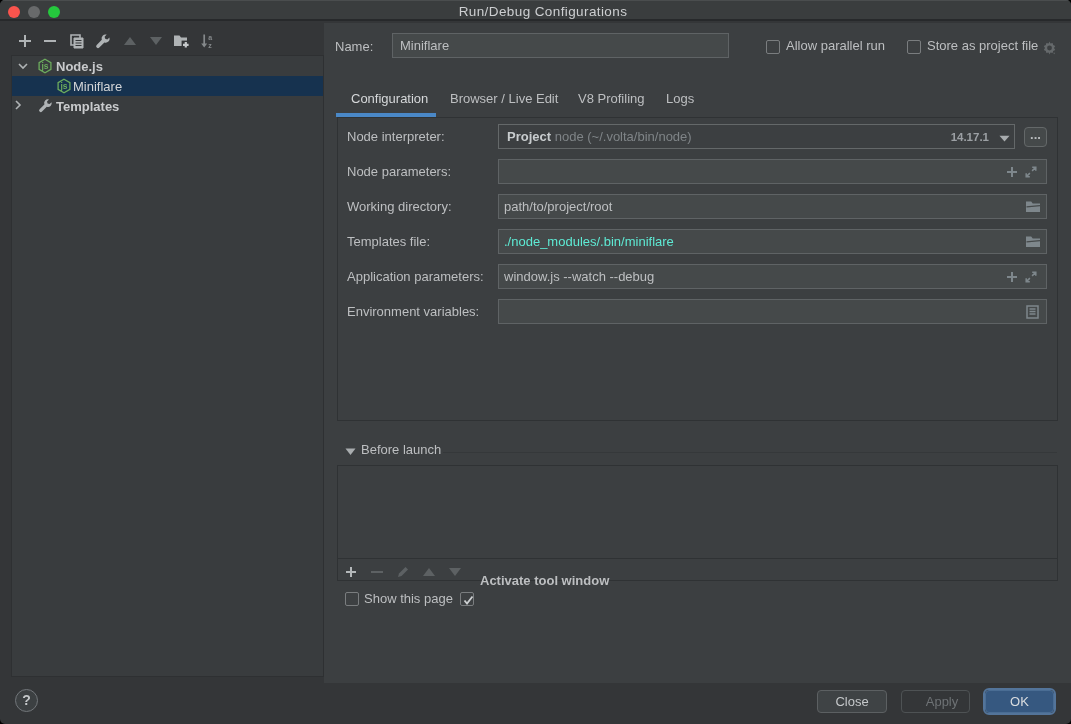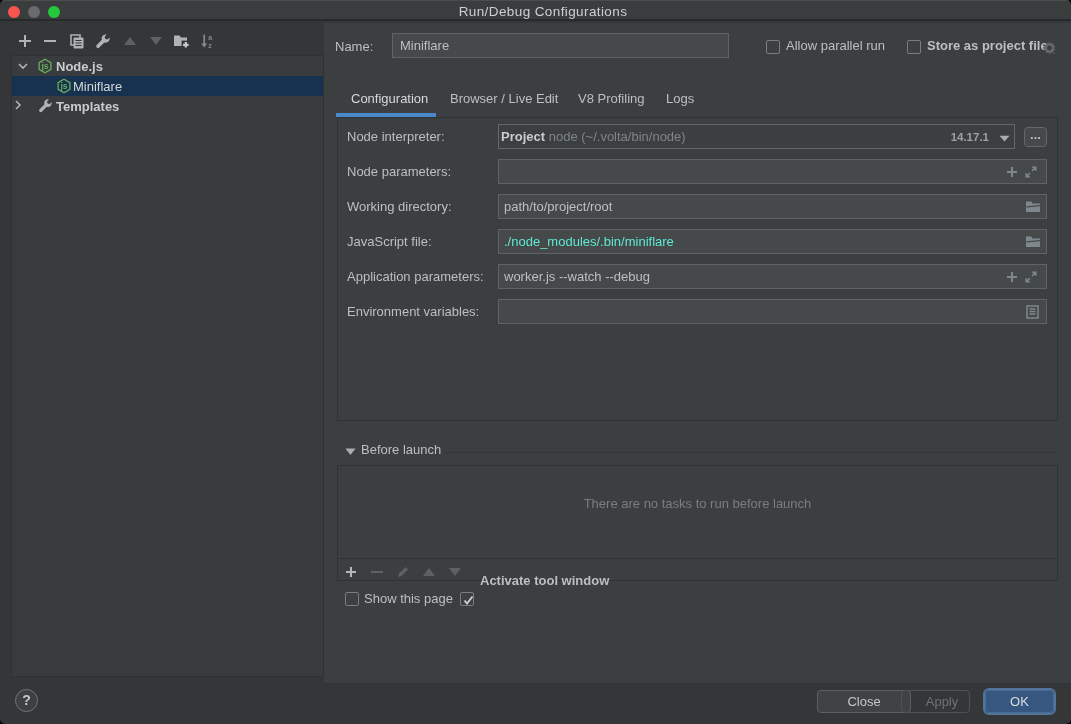--- a/index.html
+++ b/index.html
@@ -103,42 +103,42 @@
   </div>
 
   <div id="namerow">
     <div class="abs lbl" style="left:335px; top:39px;">Name:</div>
     <div class="field" style="left:392px; top:33px; width:337px; height:25px;">
       <div class="abs" style="left:7px; top:4px; color:#BDBFC1;">Miniflare</div>
     </div>
     <div class="cb" style="left:766px; top:40px;"></div>
     <div class="abs lbl" style="left:786px; top:38px;">Allow parallel run</div>
     <div class="cb" style="left:907px; top:40px;"></div>
-    <div class="abs lbl" style="left:927px; top:38px;font-weight:bold;">Store as project file</div>
+    <div class="abs lbl" style="left:927px; top:38px;">Store as project file</div>
     <svg class="icon" style="left:1042px;top:40px" width="15" height="15" viewBox="0 0 16 16">
         <path d="M8 1.5l1 2.2 2.3-.6 .6 2.3 2.2 1-1.3 2.1 1.3 2.1-2.2 1-.6 2.3-2.3-.6-1 2.2-1-2.2-2.3.6-.6-2.3-2.2-1 1.3-2.1L1.9 6.4l2.2-1 .6-2.3 2.3.6z" fill="#65696B"></path>
         <circle cx="8" cy="8.5" r="2.6" fill="#3C3F41"></circle>
         <path d="M12 13.5l2 0-1 1.8z" fill="#65696B"></path>
       </svg>
   </div>
 
   <div id="tabs">
     <div class="abs" style="left:351px; top:91px; color:#D6D8DA;">Configuration</div>
     <div class="abs" style="left:450px; top:91px; color:#BDBFC1;">Browser / Live Edit</div>
     <div class="abs" style="left:578px; top:91px; color:#BDBFC1;">V8 Profiling</div>
     <div class="abs" style="left:666px; top:91px; color:#BDBFC1;">Logs</div>
     <div class="abs" style="left:336px; top:113px; width:100px; height:4px; background:#4A88C7;"></div>
   </div>
 
   <div id="contentbox" class="abs" style="left:337px; top:117px; width:721px; height:304px; border:1px solid #2F3234;"></div>
   <div id="form">
 
     <div class="abs lbl" style="left:347px; top:129px;">Node interpreter:</div>
     <div class="abs" style="left:498px; top:124px; width:517px; height:25px; background:#3C3F41; border:1px solid #646869;">
-      <div class="abs" style="left:2px; top:4px; color:#C8CCCE;text-align:right;"><b>Project</b> <span style="color:#7F8487;">node (~/.volta/bin/node)</span></div>
+      <div class="abs" style="left:8px; top:4px; color:#C8CCCE;text-align:right;"><b>Project</b> <span style="color:#7F8487;">node (~/.volta/bin/node)</span></div>
       <div class="abs" style="right:25px; top:6px; color:#9CA0A4; font-size:11.5px; font-weight:bold;">14.17.1</div>
       <svg class="icon" style="right:4px;top:10px" width="11" height="7" viewBox="0 0 11 7">
           <path d="M0.5 0.8h10L5.5 6.5z" fill="#A8ACAE"></path>
         </svg>
     </div>
     <div class="abs" style="left:1024px; top:127px; width:23px; height:20px; background:#45494A; border:1px solid #646869; border-radius:4px; color:#B8BCBE; text-align:center; line-height:14px; font-weight:bold; font-size:13px;">...</div>
 
     <div class="abs lbl" style="left:347px; top:164px;">Node parameters:</div>
     <div class="field" style="left:498px; top:159px; width:549px; height:25px;">
       <svg class="icon" style="right:28px;top:6px" width="12" height="12" viewBox="0 0 12 12">
@@ -151,32 +151,32 @@
 
     <div class="abs lbl" style="left:347px; top:199px;">Working directory:</div>
     <div class="field" style="left:498px; top:194px; width:549px; height:25px;">
       <div class="abs" style="left:5px; top:4px; color:#BDBFC1;">path/to/project/root</div>
       <svg class="icon" style="right:5px;top:5px" width="16" height="13" viewBox="0 0 16 13">
           <path d="M1 1.5h5.2l1.5 2H15v8.5H1z" fill="#7E878C"></path>
           <path d="M1.5 6.8L15 5.6" stroke="#45494A" stroke-width="1.2" fill="none"></path>
         </svg>
     </div>
 
-    <div class="abs lbl" style="left:347px; top:234px;">JavaScript file:</div>
+    <div class="abs lbl" style="left:347px; top:234px;">Templates file:</div>
     <div class="field" style="left:498px; top:229px; width:549px; height:25px;">
       <div class="abs" style="left:5px; top:4px; color:#5eead4;">./node_modules/.bin/miniflare</div>
       <svg class="icon" style="right:5px;top:5px" width="16" height="13" viewBox="0 0 16 13">
           <path d="M1 1.5h5.2l1.5 2H15v8.5H1z" fill="#7E878C"></path>
           <path d="M1.5 6.8L15 5.6" stroke="#45494A" stroke-width="1.2" fill="none"></path>
         </svg>
     </div>
 
     <div class="abs lbl" style="left:347px; top:269px;">Application parameters:</div>
     <div class="field" style="left:498px; top:264px; width:549px; height:25px;">
-      <div class="abs" style="left:5px; top:4px; color:#BDBFC1;">worker.js --watch --debug</div>
+      <div class="abs" style="left:5px; top:4px; color:#BDBFC1;">window.js --watch --debug</div>
       <svg class="icon" style="right:28px;top:6px" width="12" height="12" viewBox="0 0 12 12">
           <path d="M5 1h2v4h4v2H7v4H5V7H1V5h4z" fill="#7E878C"></path>
         </svg>
       <svg class="icon" style="right:9px;top:6px" width="12" height="12" viewBox="0 0 12 12">
           <path d="M7.2 1.2h3.6v3.6M10.4 1.6L7.1 4.9M1.2 7.2v3.6h3.6M1.6 10.4l3.3-3.3" fill="none" stroke="#7E878C" stroke-width="1.5"></path>
         </svg>
     </div>
 
     <div class="abs lbl" style="left:347px; top:304px;">Environment variables:</div>
     <div class="field" style="left:498px; top:299px; width:549px; height:25px;">
@@ -187,21 +187,20 @@
     </div>
   </div>
 
   <div id="beforelaunch">
     <svg class="icon" style="left:345px;top:448px" width="11" height="8" viewBox="0 0 11 8">
         <path d="M0.5 0.5h10L5.5 7z" fill="#A9ADAF"></path>
       </svg>
     <div class="abs lbl" style="left:361px; top:442px;">Before launch</div>
     <div class="abs" style="left:443px; top:452px; width:614px; height:1px; background:#35383A;"></div>
     <div class="abs" style="left:337px; top:465px; width:721px; height:116px; border:1px solid #2F3234;">
-      <div class="abs" style="left:0; top:30px; width:719px; text-align:center; color:#797D81;">There are no tasks to run before launch</div>
       <div class="abs" style="left:0; top:92px; width:719px; height:1px; background:#2F3234;"></div>
 
       <svg class="icon" style="left:7px;top:100px" width="12" height="12" viewBox="0 0 12 12">
           <path d="M5 1h2v4h4v2H7v4H5V7H1V5h4z" fill="#B4B8BA"></path>
         </svg>
       <svg class="icon" style="left:33px;top:105px" width="12" height="2" viewBox="0 0 12 2">
           <rect width="12" height="2" fill="#5D6163"></rect>
         </svg>
       <svg class="icon" style="left:59px;top:100px" width="12" height="12" viewBox="0 0 12 12">
           <path d="M1 11l1-3.5L8.5 1 11 3.5 4.5 10z" fill="#5D6163"></path>
@@ -221,19 +220,19 @@
     <div class="cb" style="left:460px; top:592px;">
       <svg style="position:absolute;left:1.5px;top:1.5px" width="11" height="11" viewBox="0 0 11 11">
           <path d="M1.5 5.5L4 8.5 9.5 1.5" fill="none" stroke="#CDD0D2" stroke-width="1.8"></path>
         </svg>
     </div>
     <div class="abs lbl" style="left:480px; top:573px;font-weight:bold;">Activate tool window</div>
   </div>
 
   <div id="bottombar">
     <div class="abs" style="left:15px; top:689px; width:23px; height:23px; border:1.5px solid #72767A; border-radius:50%; background:#3C4042; color:#C4C7C9; text-align:center; line-height:20px; font-size:14px; font-weight:bold;">?</div>
-    <div class="btn" style="left:817px; top:690px; width:94px; background:#3F4345; border:1px solid #5C6062; color:#C5C8CA;">Close</div>
+    <div class="btn" style="left:817px; top:690px; width:70px; background:#3F4345; border:1px solid #5C6062; color:#C5C8CA;">Close</div>
     <div class="btn" style="left:901px; top:690px; width:69px; background:transparent; border:1px solid #4E5254; color:#6E7275;padding-left:13px;">Apply</div>
     <div class="abs" style="left:983px; top:688px; width:73px; height:27px; border:2px solid #53749A; border-radius:6px;">
       <div class="btn" style="left:0px; top:0px; width:69px; background:#365880; border:1px solid #4A6D94; color:#DADDDF;">OK</div>
     </div>
   </div>
 </div>
 
 </body></html>

